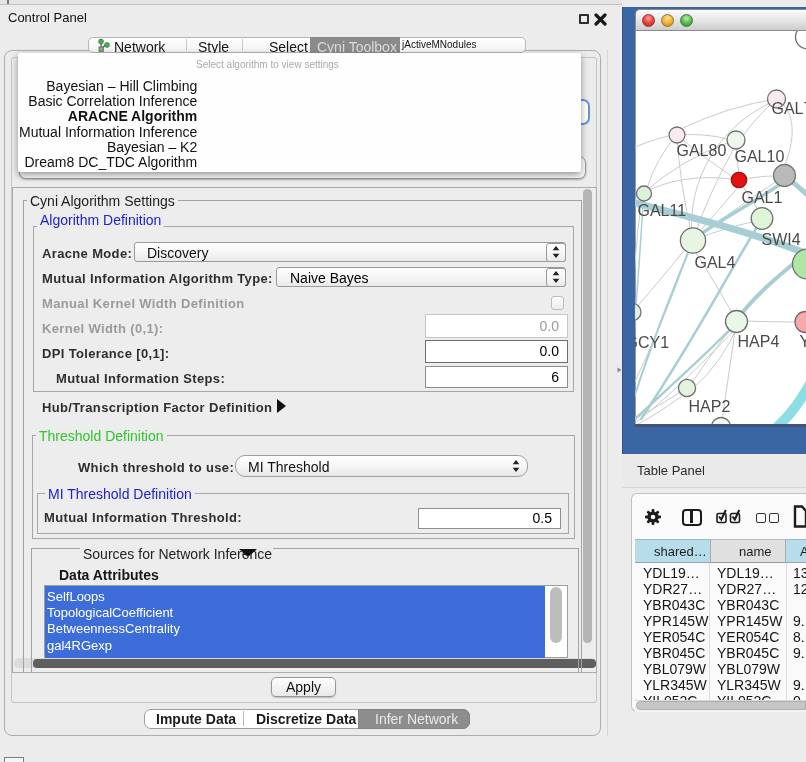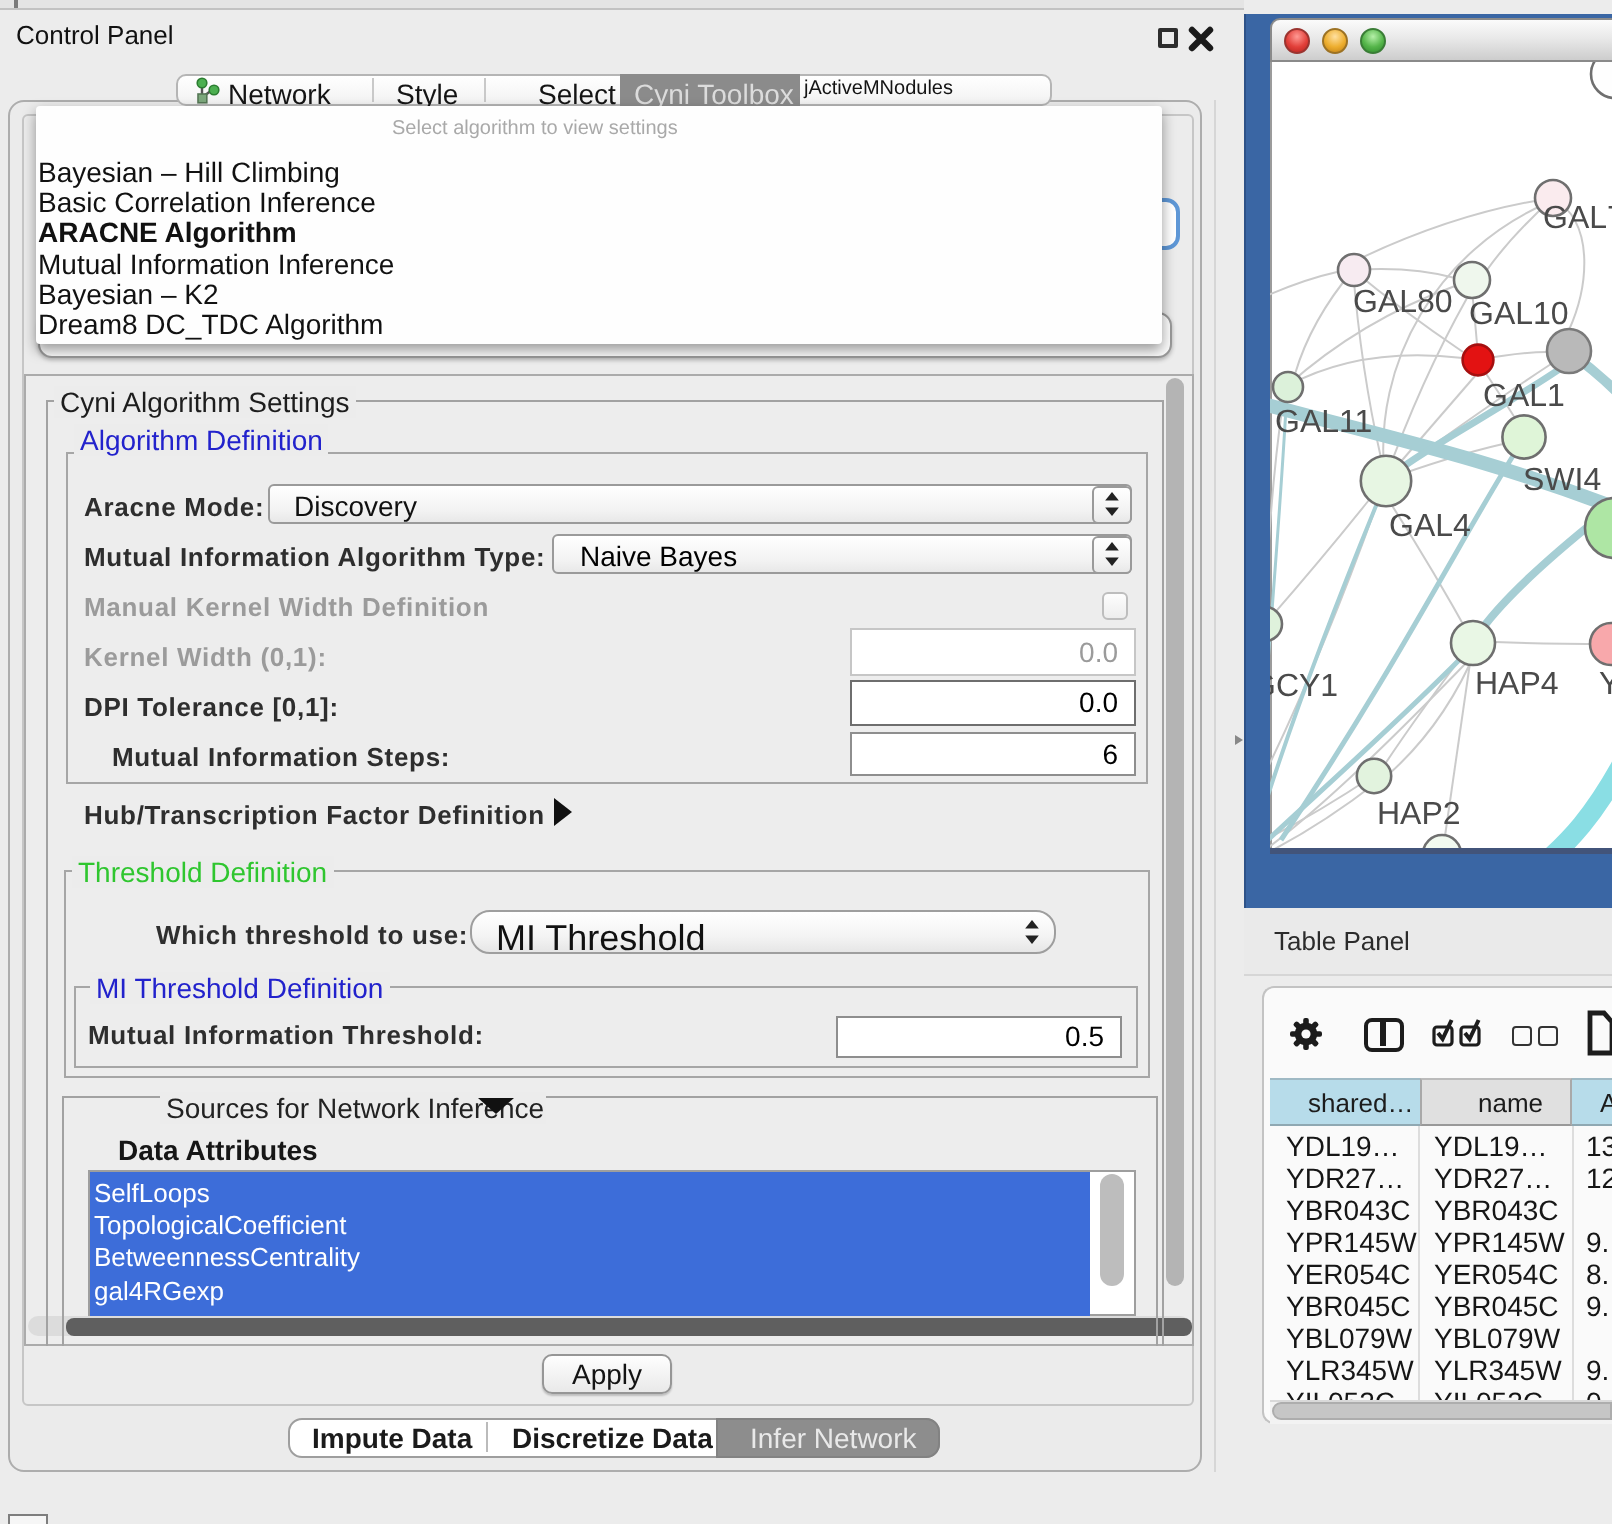--- a/index.html
+++ b/index.html
@@ -88,21 +88,21 @@
 <div class="lbl" style="left:42px;top:400px;">Hub/Transcription Factor Definition</div>
 <svg class="a" style="left:276px;top:399px;" width="11" height="14" viewBox="0 0 11 14">
     <path d="M1 0 L10 7 L1 14 Z" fill="#111"></path>
   </svg>
 
 <div class="a" style="left:32px;top:435px;width:543px;height:104px;border:1px solid #A6A6A6;"></div>
 <div class="gt" style="left:36px;top:428px;color:#2FC62F;">Threshold Definition</div>
 
 <div class="lbl" style="left:78px;top:459.5px;">Which threshold to use:</div>
 <div class="a" style="left:234.5px;top:455px;width:293.5px;height:22px;background:linear-gradient(#ffffff,#f4f4f4 60%,#e6e6e6);border:1px solid #9E9E9E;border-radius:10px;"></div>
-<div class="a" style="left:248px;top:459px;font-size:18px;color:#111;">MI Threshold</div>
+<div class="a" style="left:248px;top:459px;font-size:14px;color:#111;">MI Threshold</div>
 <svg class="a" style="left:511px;top:460px;" width="10" height="12" viewBox="0 0 10 12">
     <path d="M5 0 L8.4 4.2 L1.6 4.2 Z" fill="#222"></path>
     <path d="M5 12 L8.4 7.8 L1.6 7.8 Z" fill="#222"></path>
   </svg>
 
 <div class="a" style="left:37px;top:493px;width:532px;height:40.5px;border:1px solid #A6A6A6;"></div>
 <div class="gt" style="left:45px;top:486px;color:#2222CC;">MI Threshold Definition</div>
 <div class="lbl" style="left:44px;top:510px;">Mutual Information Threshold:</div>
 <div class="fld" style="left:418px;top:507.5px;width:143px;height:21.5px;border:1px solid #8E8E8E;line-height:19px;">0.5</div>
 
@@ -124,21 +124,21 @@
 <div class="a" style="left:156px;top:711px;font-size:14px;font-weight:bold;color:#1b1b1b;">Impute Data</div>
 <div class="a" style="left:243px;top:711px;width:1px;height:15px;background:#BBB;"></div>
 <div class="a" style="left:256px;top:711px;font-size:14px;font-weight:bold;color:#1b1b1b;">Discretize Data</div>
 <div class="a" style="left:358px;top:708.5px;width:112px;height:20px;background:#8D8D8D;border:1px solid #828282;border-radius:0 7px 7px 0;"></div>
 <div class="a" style="left:375px;top:711px;font-size:14px;color:#E9E9E9;">Infer Network</div>
 
 <div class="a" style="left:4px;top:757px;width:20px;height:10px;background:#F6F6F6;border:1.5px solid #7E7E7E;"></div>
 
 <div class="a" style="left:17.5px;top:53px;width:563px;height:118.5px;background:#FEFEFE;border-radius:2px;box-shadow:0 3px 7px rgba(0,0,0,0.4);"></div>
 <div class="a" style="left:196px;top:59px;font-size:10px;color:#A9A9A9;">Select algorithm to view settings</div>
-<div class="a" style="left:19px;top:79px;font-size:14px;color:#111;line-height:15.2px;">Bayesian – Hill Climbing<br>Basic Correlation Inference<br><b>ARACNE Algorithm</b><br>Mutual Information Inference<br>Bayesian – K2<br>Dream8 DC_TDC Algorithm</div>
+<div class="a" style="left:19px;top:79px;font-size:14px;color:#111;line-height:15.2px;text-align:right;">Bayesian – Hill Climbing<br>Basic Correlation Inference<br><b>ARACNE Algorithm</b><br>Mutual Information Inference<br>Bayesian – K2<br>Dream8 DC_TDC Algorithm</div>
 
 <div class="a" style="left:607px;top:50px;width:1px;height:686px;background:#D6D6D6;"></div>
 <svg class="a" style="left:617px;top:367px;" width="5" height="6" viewBox="0 0 5 6">
     <path d="M0.5 5.5 L0.5 0.5 L4.5 3 Z" fill="#888"></path>
   </svg>
 
 <div class="a" style="left:622px;top:7px;width:184px;height:446.5px;background:#3A66A4;border-left:1.5px solid #2E5288;"></div>
 
 <div class="a" style="left:634.5px;top:9px;width:171.5px;height:22px;background:linear-gradient(#FBFBFB,#E9E9E9 45%,#CDCDCD);border:1px solid #8A8A8A;border-right:none;border-radius:5px 0 0 0;"></div>
 <div class="a" style="left:642px;top:14px;width:13px;height:13px;border-radius:50%;background:radial-gradient(circle at 50% 30%,#FF9A94 0%,#E2403A 55%,#B5221D 100%);border:0.5px solid #9A3430;"></div>

